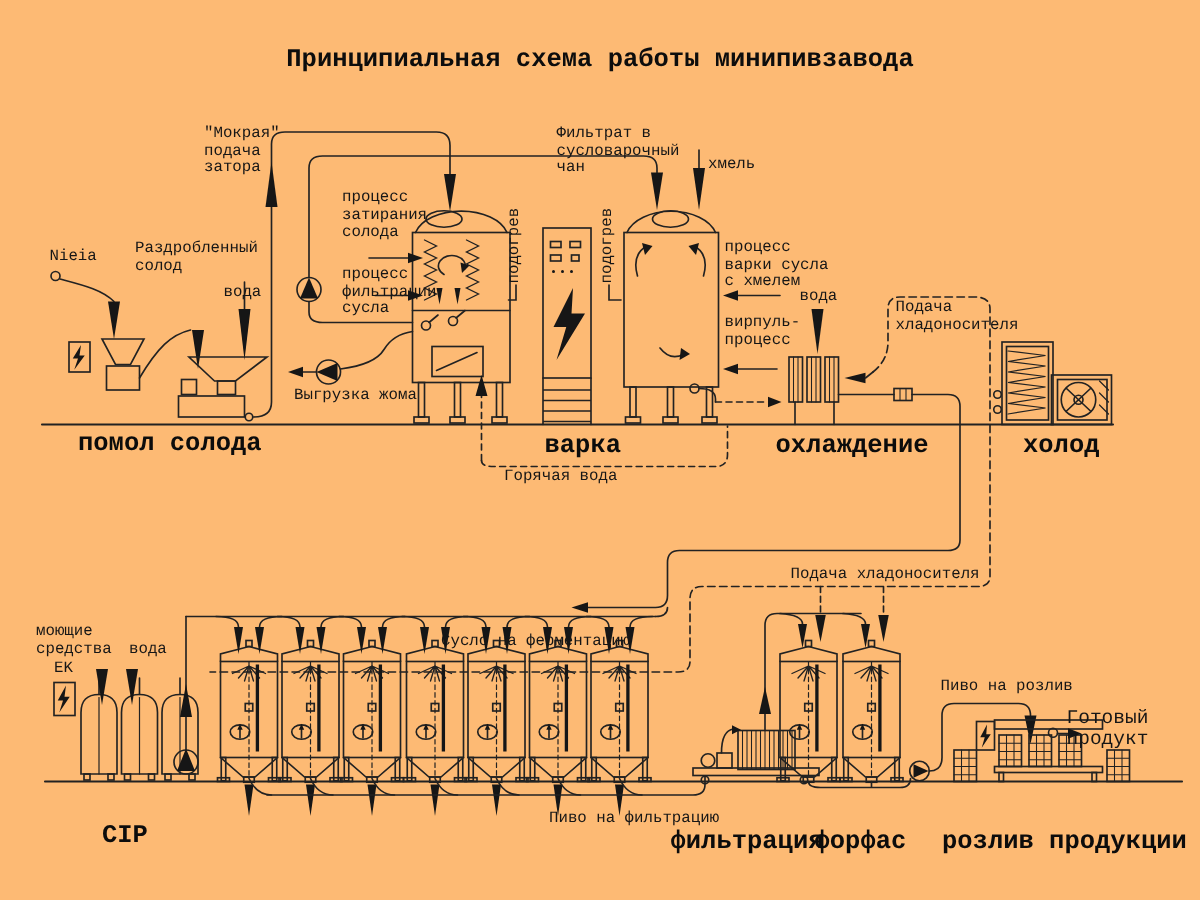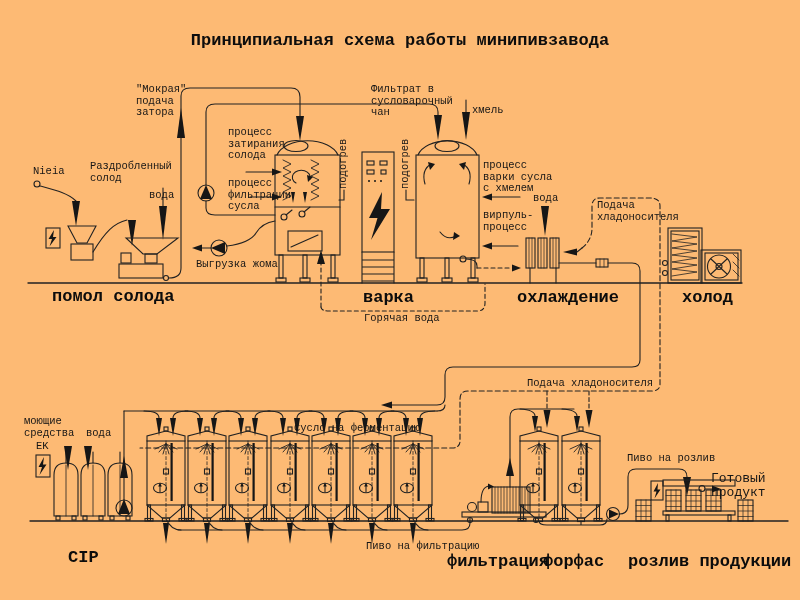--- a/index.html
+++ b/index.html
@@ -328,21 +328,21 @@
 <div class="lbl vert" style="left:400px;top:189px;">подогрев</div>
 <div class="lbl" style="left:483px;top:160px;">процесс
 варки сусла
 с хмелем</div>
 <div class="lbl" style="left:483px;top:210px;">вирпуль-
 процесс</div>
 <div class="lbl" style="left:533px;top:193px;">вода</div>
 <div class="lbl" style="left:597px;top:200px;">Подача
 хладоносителя</div>
 <div class="lbl" style="left:196px;top:259px;">Выгрузка жома</div>
-<div class="lbl" style="left:364px;top:313px;">Горячая вода</div>
+<div class="lbl" style="left:336px;top:313px;">Горячая вода</div>
 <div class="lbl" style="left:294px;top:391px;margin-top:32px;">Сусло на ферментацию</div>
 <div class="lbl" style="left:527px;top:378px;">Подача хладоносителя</div>
 <div class="lbl" style="left:24px;top:416px;">моющие
 средства</div>
 <div class="lbl" style="left:86px;top:428px;">вода</div>
 <div class="lbl" style="left:36px;top:441px;">EK</div>
 <div class="lbl" style="left:366px;top:541px;">Пиво на фильтрацию</div>
 <div class="lbl" style="left:627px;top:453px;">Пиво на розлив</div>
 <div class="lbl big" style="left:711px;top:472px;">Готовый
 продукт</div>

